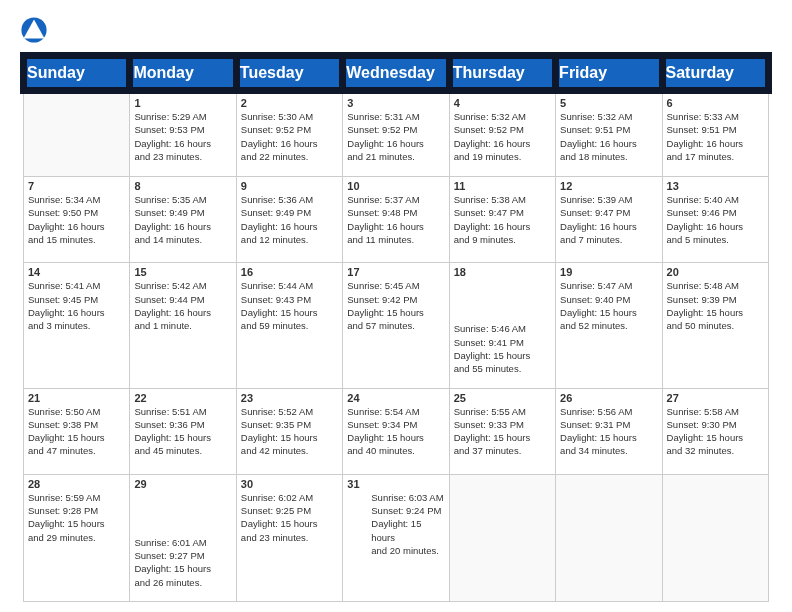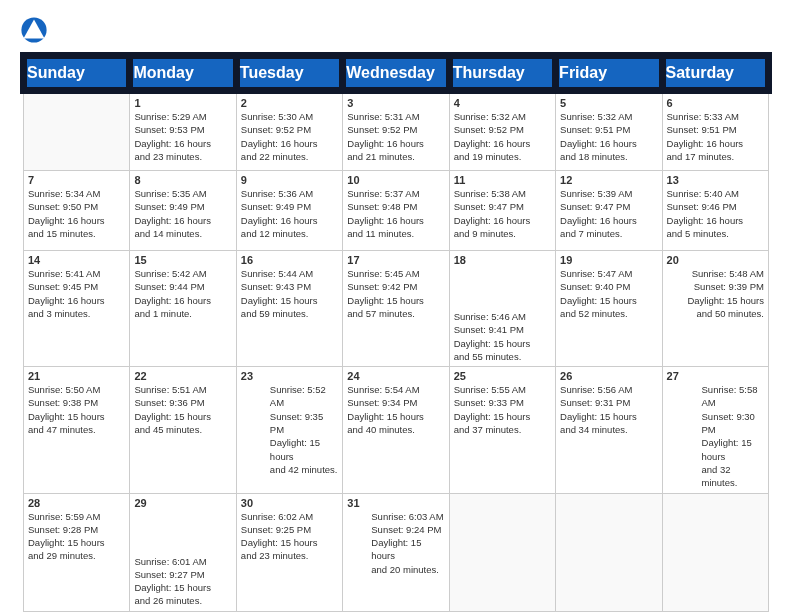--- a/index.html
+++ b/index.html
@@ -259,21 +259,21 @@
           </td>
           <td>
             <span class="day-num">19</span>
             <div class="cell-info" style="white-space: pre-line;">Sunrise: 5:47 AM
 Sunset: 9:40 PM
 Daylight: 15 hours
 and 52 minutes.</div>
           </td>
           <td>
             <span class="day-num">20</span>
-            <div class="cell-info" style="white-space: pre-line; text-align: right;">Sunrise: 5:48 AM
+            <div class="cell-info" style="white-space: pre-line;">Sunrise: 5:48 AM
 Sunset: 9:39 PM
 Daylight: 15 hours
 and 50 minutes.</div>
           </td>
         </tr>
         <tr>
           <td>
             <span class="day-num">21</span>
             <div class="cell-info" style="white-space: pre-line;">Sunrise: 5:50 AM
 Sunset: 9:38 PM
@@ -282,21 +282,21 @@
           </td>
           <td>
             <span class="day-num">22</span>
             <div class="cell-info" style="white-space: pre-line;">Sunrise: 5:51 AM
 Sunset: 9:36 PM
 Daylight: 15 hours
 and 45 minutes.</div>
           </td>
           <td>
             <span class="day-num">23</span>
-            <div class="cell-info" style="white-space: pre-line; margin-left: 29px;">Sunrise: 5:52 AM
+            <div class="cell-info" style="white-space: pre-line;">Sunrise: 5:52 AM
 Sunset: 9:35 PM
 Daylight: 15 hours
 and 42 minutes.</div>
           </td>
           <td>
             <span class="day-num">24</span>
             <div class="cell-info" style="white-space: pre-line;">Sunrise: 5:54 AM
 Sunset: 9:34 PM
 Daylight: 15 hours
 and 40 minutes.</div>
@@ -310,21 +310,21 @@
           </td>
           <td>
             <span class="day-num">26</span>
             <div class="cell-info" style="white-space: pre-line;">Sunrise: 5:56 AM
 Sunset: 9:31 PM
 Daylight: 15 hours
 and 34 minutes.</div>
           </td>
           <td>
             <span class="day-num">27</span>
-            <div class="cell-info" style="white-space: pre-line; margin-left: 35px;">Sunrise: 5:58 AM
+            <div class="cell-info" style="white-space: pre-line;">Sunrise: 5:58 AM
 Sunset: 9:30 PM
 Daylight: 15 hours
 and 32 minutes.</div>
           </td>
         </tr>
         <tr>
           <td>
             <span class="day-num">28</span>
             <div class="cell-info" style="white-space: pre-line;">Sunrise: 5:59 AM
 Sunset: 9:28 PM

